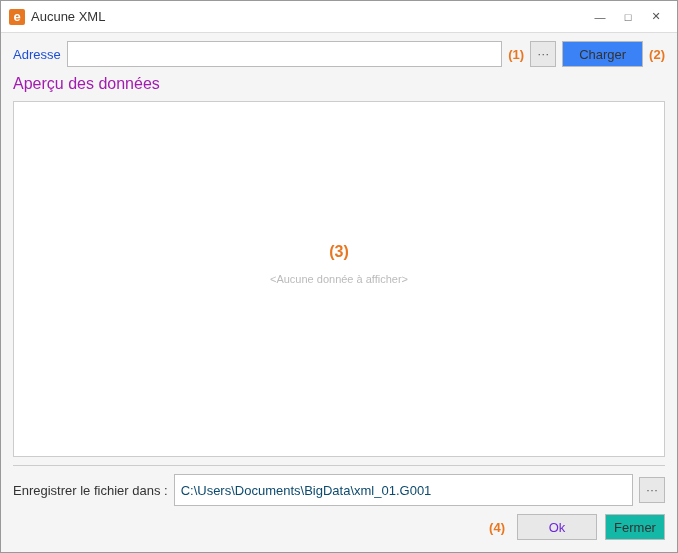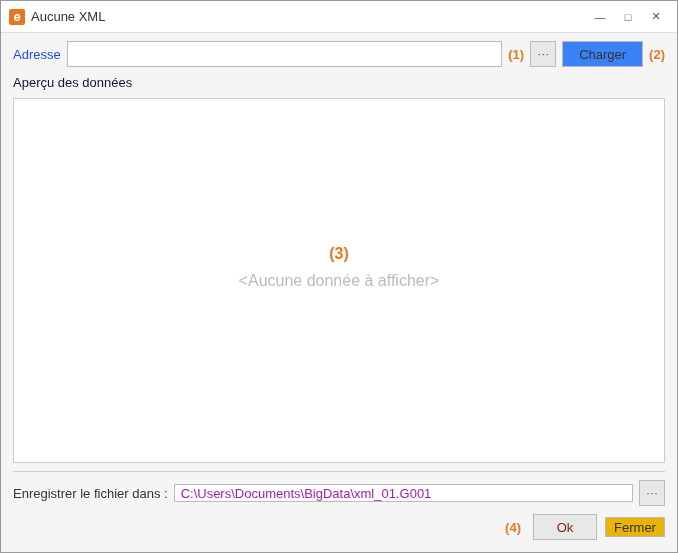--- a/index.html
+++ b/index.html
@@ -158,21 +158,21 @@
       font-weight: bold;
       font-size: 16px;
     }
 
     .preview-empty {
       position: absolute;
       top: 50%;
       left: 50%;
       transform: translate(-50%, -50%);
       color: #bbb;
-      font-size: 16px;
+      font-size: 11px;
       text-align: right;
     }
 
     .bottom-section {
       flex-shrink: 0;
       border-top: 1px solid #ccc;
       padding-top: 8px;
       display: flex;
       flex-direction: column;
       gap: 8px;
@@ -186,26 +186,26 @@
     }
 
     .save-label {
       color: #333;
       white-space: nowrap;
       font-size: 13px;
     }
 
     .save-input {
       flex: 1;
-      height: 18px;
+      height: 32px;
       border: 1px solid #bbb;
       background: white;
       padding: 2px 6px;
       font-size: 13px;
-      color: #a21caf;
+      color: #0c4a6e;
       outline: none;
     }
 
     .save-browse-btn {
       width: 26px;
       height: 26px;
       border: 1px solid #bbb;
       background: #e8e8e8;
       cursor: pointer;
       display: flex;
@@ -224,34 +224,34 @@
     }
 
     .action-annotation {
       color: #e87722;
       font-weight: bold;
       font-size: 13px;
       margin-right: 4px;
     }
 
     .ok-btn {
-      width: 64px;
+      width: 80px;
       height: 26px;
       border: 1px solid #bbb;
       background: #e8e8e8;
       cursor: pointer;
       font-size: 13px;
-      color: #7f1d1d;
+      color: #6d28d9;
     }
 
     .fermer-btn {
       width: 60px;
-      height: 20px;
-      border: 1px solid #bbb;
-      background: #eab308;
+      height: 26px;
+      border: 1px solid #bbb;
+      background: #14b8a6;
       cursor: pointer;
       font-size: 13px;
       color: #333;
     }
 
     .address-row-wrapper {
       display: flex;
       align-items: center;
       gap: 6px;
     }
@@ -283,21 +283,21 @@
         <input class="address-input" type="text" value="" style="">
       </div>
       <span style="color:#e87722;font-weight:bold;font-size:13px;">(1)</span>
       <button class="browse-btn">···</button>
       <button class="charger-btn">
         <span>Charger</span>
       </button>
       <span style="color:#e87722;font-weight:bold;font-size:13px;">(2)</span>
     </div>
 
-    <div style="font-size:13px;color:#0f172a;">Aperçu des données</div>
+    <div style="font-size:16px;color:#a21caf;">Aperçu des données</div>
 
     <div class="preview-section">
       <span class="preview-number">(3)</span>
       <span class="preview-empty">&lt;Aucune donnée à afficher&gt;</span>
     </div>
 
     <div class="bottom-section">
 
       <div class="save-row">
         <span class="save-label">Enregistrer le fichier dans :</span>

